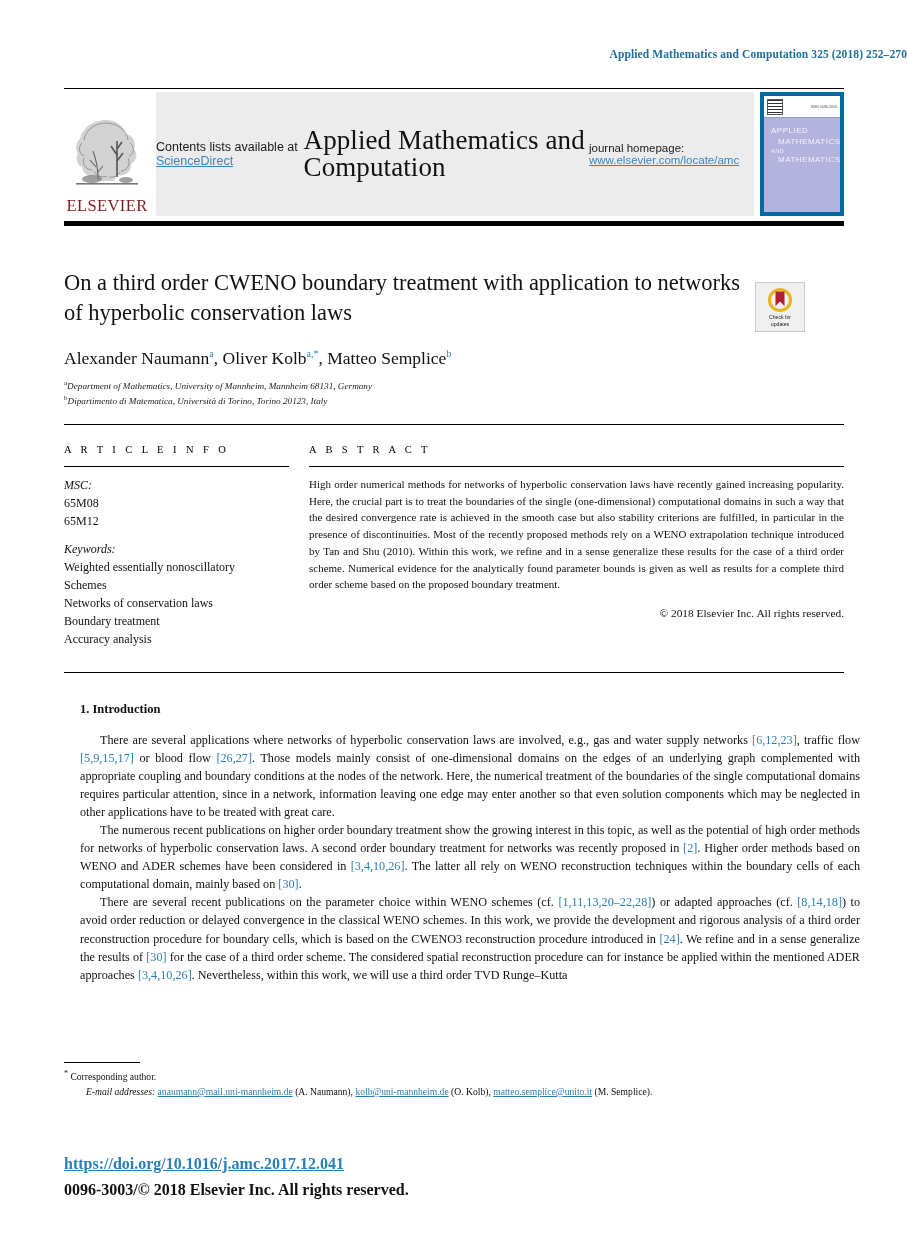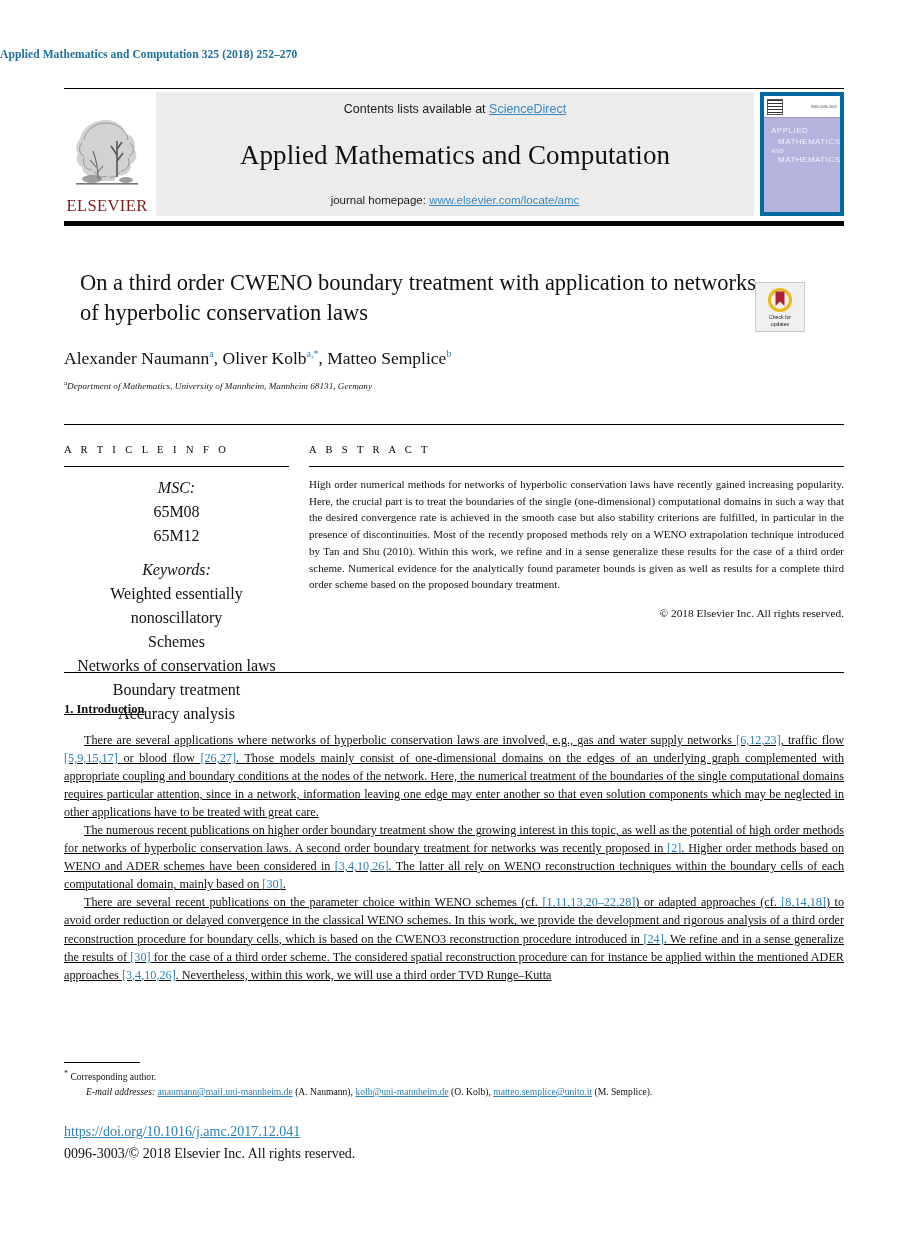--- a/index.html
+++ b/index.html
@@ -19,21 +19,21 @@
     position: absolute;
     inset: 0;
   }
 
   
   .running-head {
     position: absolute;
     top: 48px;
     left: 0;
     right: 0;
-    text-align: left;
+    text-align: right;
     font-size: 11.5px;
     font-weight: bold;
     color: #1f6f9c;
     letter-spacing: 0.1px;
   }
 
   
   .header-rule {
     position: absolute;
     top: 88px;
@@ -67,21 +67,21 @@
     color: #7f1d1d;
     line-height: 1;
     margin-top: 1px;
   }
   .masthead {
     flex: 1 1 auto;
     background: #ececec;
     margin-left: 6px;
     margin-right: 6px;
     display: flex;
-    flex-direction: column;
+    flex-direction: row;
     align-items: center;
     justify-content: space-between;
     padding: 10px 0 10px 0;
     box-sizing: border-box;
   }
   .contents-line {
     font-family: "Liberation Sans", sans-serif;
     font-size: 12.5px;
     color: #1a1a1a;
   }
@@ -155,21 +155,21 @@
     left: 64px;
     width: 780px;
     height: 5px;
     background: #000;
   }
 
   
   .title-block {
     position: absolute;
     top: 268px;
-    left: 80px;
+    left: 64px;
     width: 680px;
   }
   .paper-title {
     font-family: "Liberation Serif", serif;
     font-size: 22.5px;
     line-height: 1.32;
     color: #111;
     margin: 0;
     font-weight: normal;
   }
@@ -256,24 +256,23 @@
     font-size: 10.5px;
     letter-spacing: 3.4px;
     color: #000;
     margin-bottom: 11px;
   }
   .sec-rule {
     border-top: 1px solid #000;
     margin-bottom: 9px;
   }
   .info-body {
-    font-size: 16px;
+    font-size: 12px;
     line-height: 1.5;
     color: #111;
-    text-align: center;
   }
   .info-label {
     font-style: italic;
   }
   .info-gap { height: 10px; }
   .abs-body {
     font-size: 11px;
     line-height: 1.52;
     text-align: justify;
     color: #111;
@@ -289,23 +288,22 @@
   .body-rule {
     position: absolute;
     top: 672px;
     left: 64px;
     width: 780px;
     border-top: 1px solid #000;
   }
   .intro {
     position: absolute;
     top: 702px;
-    left: 64px;
-    width: 780px;
-    text-decoration: underline;
+    left: 80px;
+    width: 780px;
   }
   .intro-head {
     font-family: "Liberation Serif", serif;
     font-size: 12.5px;
     font-weight: bold;
     color: #111;
     margin: 0 0 14px 0;
   }
   .para {
     font-size: 12.2px;
@@ -333,26 +331,27 @@
     font-size: 9.6px;
     line-height: 1.55;
     color: #111;
   }
   .footnote .star { font-size: 8px; vertical-align: super; }
   .fn-indent { padding-left: 22px; }
   .fn-em { font-style: italic; margin-top: 24px; }
   .mail { color: #2a7fb5; }
   .footer-bottom {
     position: absolute;
-    top: 1121px;
-    left: 64px;
-    width: 780px;
-    font-size: 14px;
+    top: 1151px;
+    left: 64px;
+    width: 780px;
+    font-size: 16px;
     line-height: 1.6;
     color: #111;
+    font-weight: bold;
   }
   .doi { color: #2a7fb5; }
 </style>
 </head>
 <body>
 
 <div class="page">
 
   <div class="running-head">Applied Mathematics and Computation 325 (2018) 252–270</div>
 
@@ -437,20 +436,23 @@
   </div>
 
   <div class="authors">
     <span id="authors-slot">Alexander Naumann<sup>a</sup>, Oliver Kolb<sup>a,*</sup>, Matteo Semplice<sup>b</sup></span>
   </div>
 
   <div class="affiliations">
     <div>
       <sup>a</sup><span>Department of Mathematics, University of Mannheim, Mannheim 68131, Germany</span>
     </div>
+    <div>
+      <sup>b</sup><span>Dipartimento di Matematica, Università di Torino, Torino 20123, Italy</span>
+    </div>
   </div>
 
   <div class="mid-rule"></div>
 
   <div class="info-cols">
 
     <div class="col-info">
       <div class="sec-head">A R T I C L E   I N F O</div>
       <div class="sec-rule"></div>
       <div class="info-body">

